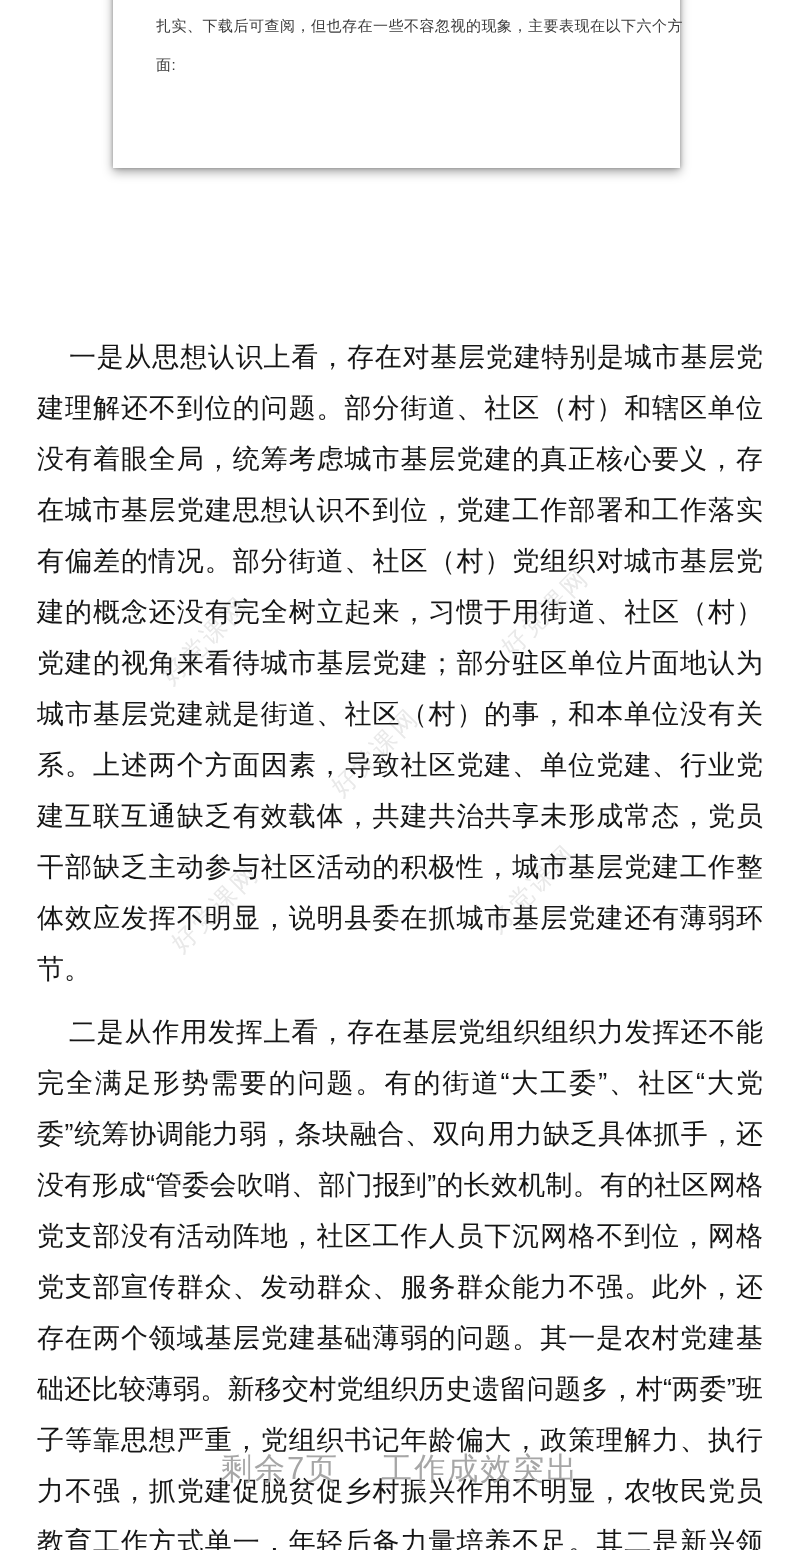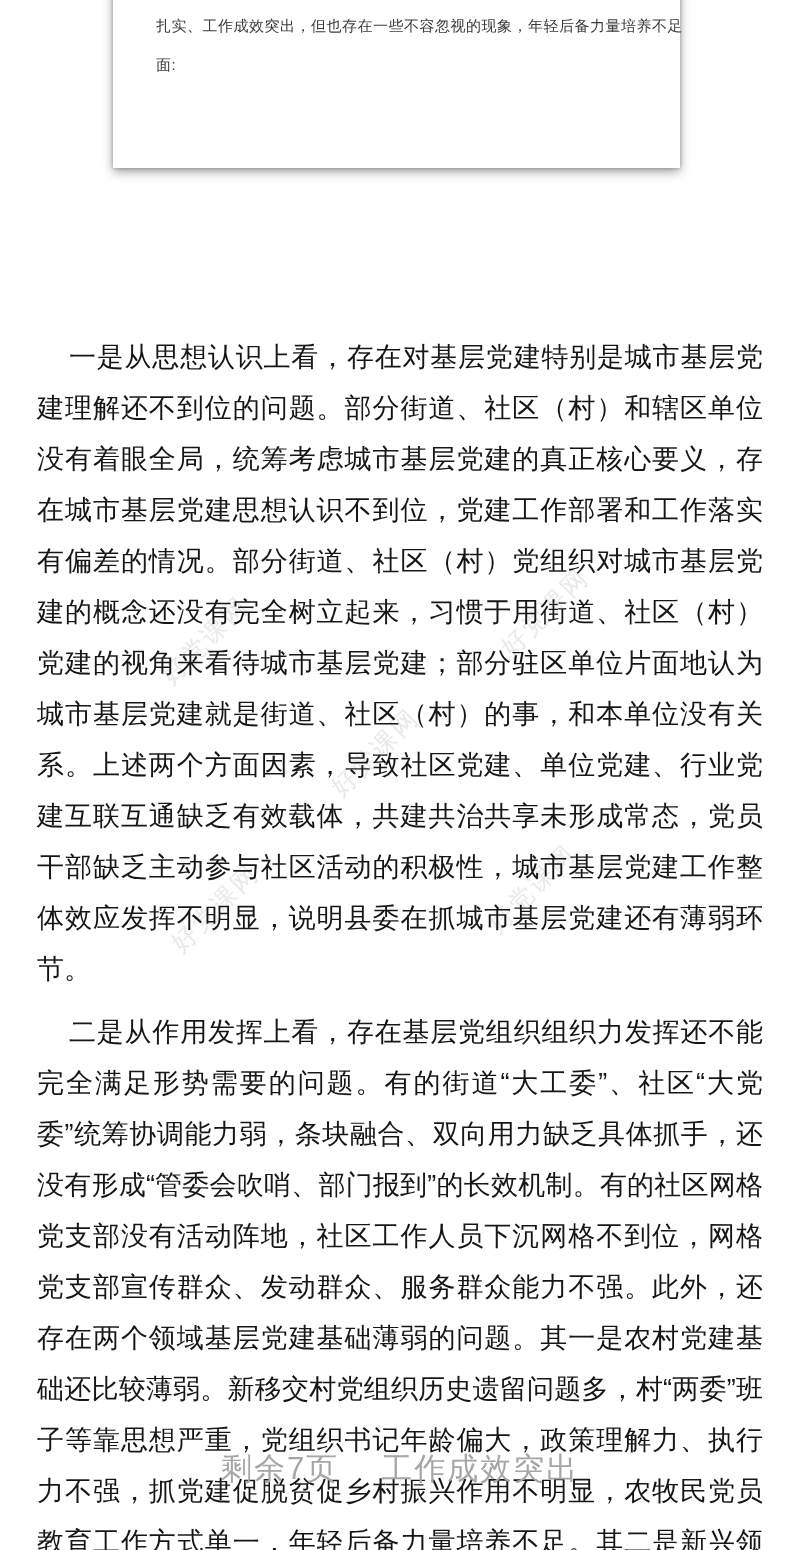--- a/index.html
+++ b/index.html
@@ -67,21 +67,21 @@
     font-size:31px;
     letter-spacing:2px;
     z-index:1;
     align-items:center;
   }
 </style>
 </head>
 <body>
 
 <div class="preview-card">
-  <div class="line">扎实、工作成效突出，但也存在一些不容忽视的现象，年轻后备力量培养不足</div>
+  <div class="line">扎实、下载后可查阅，但也存在一些不容忽视的现象，主要表现在以下六个方</div>
   <div class="line">面:</div>
 </div>
 
 <div id="watermark-layer">
     <span class="watermark" style="left: 205px; top: 640px; color: rgb(233, 233, 233);">好党课网</span>
     <span class="watermark" style="left: 545px; top: 612px; color: rgb(233, 233, 233);">好党课网</span>
     <span class="watermark" style="left: 375px; top: 752px; color: rgb(233, 233, 233);">好党课网</span>
     <span class="watermark" style="left: 215px; top: 908px; color: rgb(233, 233, 233);">好党课网</span>
     <span class="watermark" style="left: 532px; top: 888px; color: rgb(233, 233, 233);">好党课网</span>
   </div>

